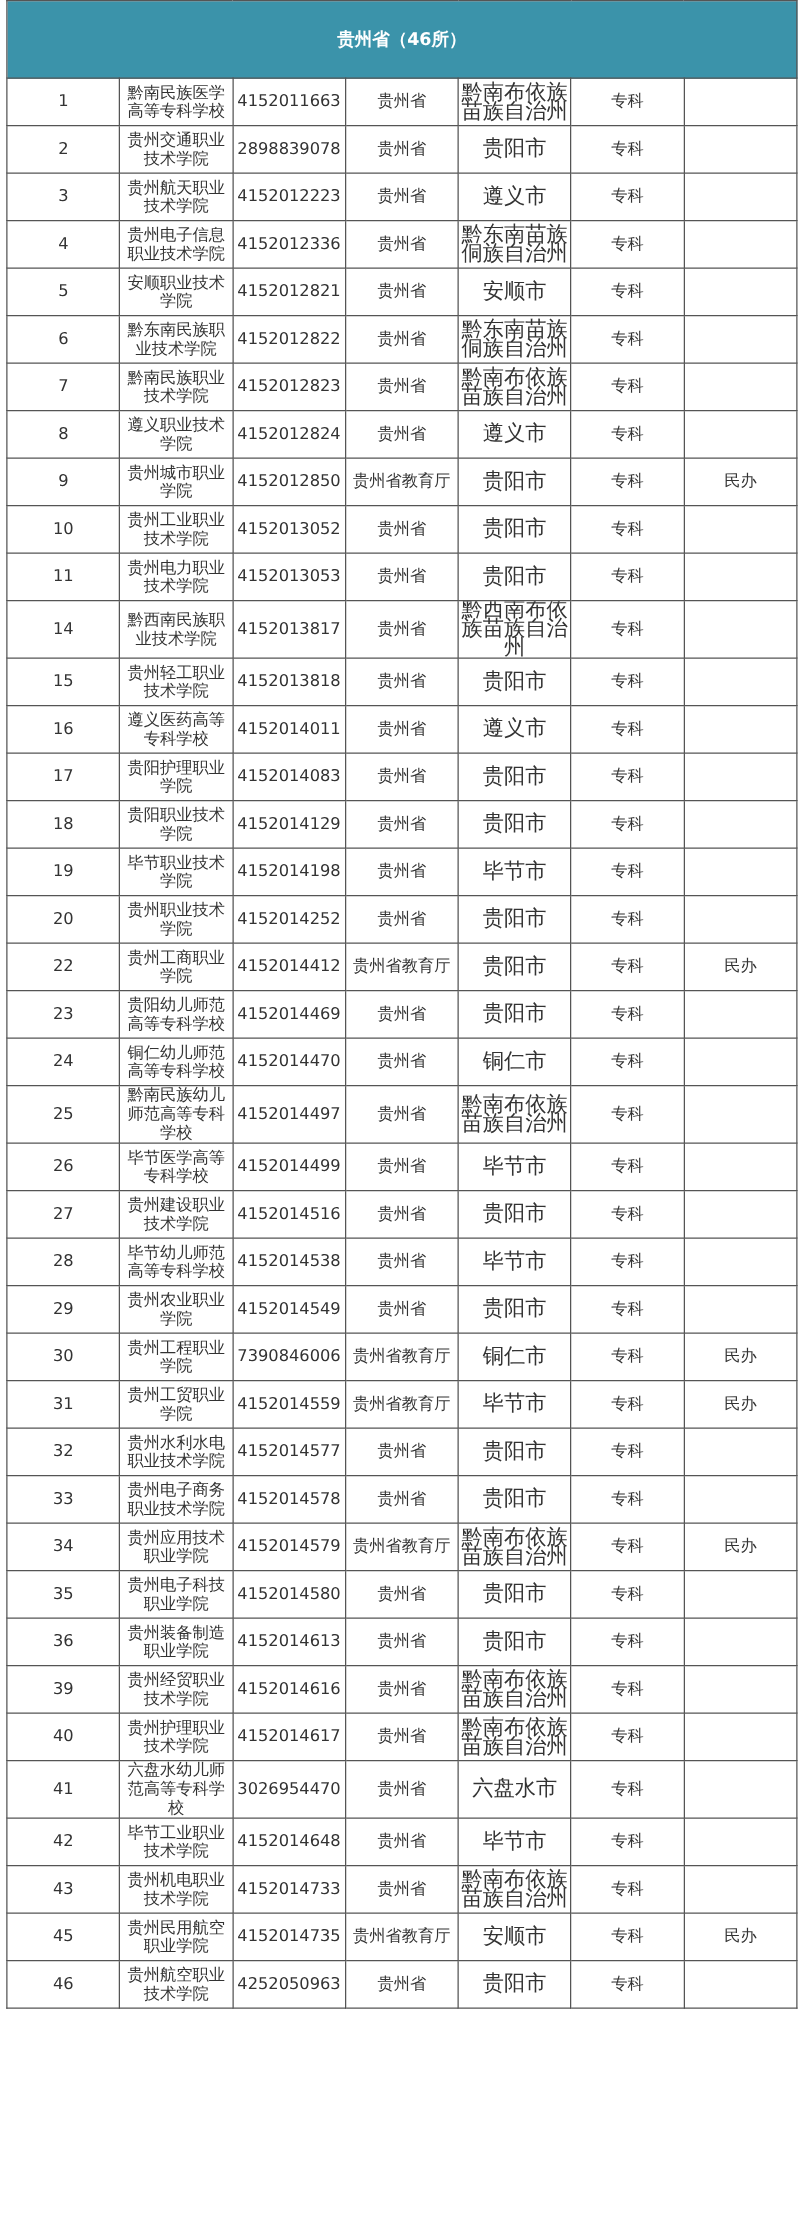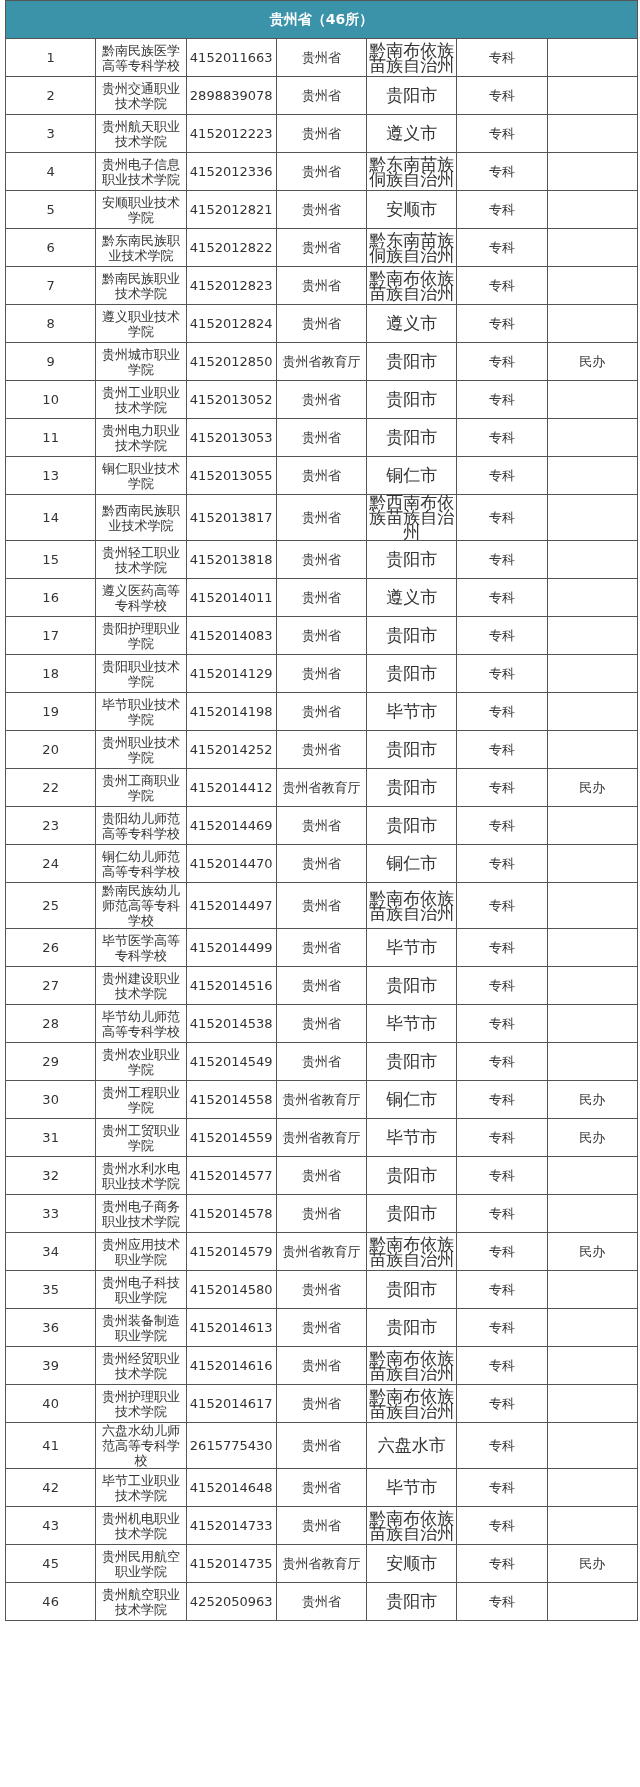--- a/index.html
+++ b/index.html
@@ -1,21 +1,21 @@
 <!DOCTYPE html>
 <html><head>
 <meta charset="utf-8">
 <style>
   html, body { margin: 0; padding: 0; background: #ffffff; }
   body { width: 640px; height: 1787px; overflow: hidden; font-family: "DejaVu Sans", "Liberation Sans", sans-serif; }
   .wrap { position: absolute; left: 5px; top: 0; width: 633px; }
   table { border-collapse: collapse; width: 633px; table-layout: fixed; }
   th.title {
     background: #3b93aa; color: #ffffff; font-weight: bold; font-size: 14px;
-    height: 37px; border: 1px solid #555; text-align: center; padding: 0;
+    height: 37px; border: 1px solid #555; text-align: center; padding: 12px;
   }
   td {
     border: 1px solid #555; height: 37px; padding: 0 1px; text-align: center;
     vertical-align: middle; font-size: 13px; color: #333; line-height: 15px;
     overflow: hidden;
   }
   td.c-no { width: 41px; }
   td.c-name { width: 172px; }
   td.c-code { width: 93px; }
   td.c-dept { width: 119px; }
@@ -127,29 +127,20 @@
         <tr>
           <td class="c-no">11</td>
           <td class="c-name">贵州电力职业技术学院</td>
           <td class="c-code">4152013053</td>
           <td class="c-dept">贵州省</td>
           <td class="c-loc">贵阳市</td>
           <td class="c-level">专科</td>
           <td class="c-note"></td>
         </tr>
         <tr>
-          <td class="c-no">13</td>
-          <td class="c-name">铜仁职业技术学院</td>
-          <td class="c-code">4152013055</td>
-          <td class="c-dept">贵州省</td>
-          <td class="c-loc">铜仁市</td>
-          <td class="c-level">专科</td>
-          <td class="c-note"></td>
-        </tr>
-        <tr>
           <td class="c-no">14</td>
           <td class="c-name">黔西南民族职业技术学院</td>
           <td class="c-code">4152013817</td>
           <td class="c-dept">贵州省</td>
           <td class="c-loc">黔西南布依族苗族自治州</td>
           <td class="c-level">专科</td>
           <td class="c-note"></td>
         </tr>
         <tr>
           <td class="c-no">15</td>
@@ -273,21 +264,21 @@
           <td class="c-name">贵州农业职业学院</td>
           <td class="c-code">4152014549</td>
           <td class="c-dept">贵州省</td>
           <td class="c-loc">贵阳市</td>
           <td class="c-level">专科</td>
           <td class="c-note"></td>
         </tr>
         <tr>
           <td class="c-no">30</td>
           <td class="c-name">贵州工程职业学院</td>
-          <td class="c-code">4152014558</td>
+          <td class="c-code">7390846006</td>
           <td class="c-dept">贵州省教育厅</td>
           <td class="c-loc">铜仁市</td>
           <td class="c-level">专科</td>
           <td class="c-note">民办</td>
         </tr>
         <tr>
           <td class="c-no">31</td>
           <td class="c-name">贵州工贸职业学院</td>
           <td class="c-code">4152014559</td>
           <td class="c-dept">贵州省教育厅</td>
@@ -354,21 +345,21 @@
           <td class="c-name">贵州护理职业技术学院</td>
           <td class="c-code">4152014617</td>
           <td class="c-dept">贵州省</td>
           <td class="c-loc">黔南布依族苗族自治州</td>
           <td class="c-level">专科</td>
           <td class="c-note"></td>
         </tr>
         <tr>
           <td class="c-no">41</td>
           <td class="c-name">六盘水幼儿师范高等专科学校</td>
-          <td class="c-code">2615775430</td>
+          <td class="c-code">3026954470</td>
           <td class="c-dept">贵州省</td>
           <td class="c-loc">六盘水市</td>
           <td class="c-level">专科</td>
           <td class="c-note"></td>
         </tr>
         <tr>
           <td class="c-no">42</td>
           <td class="c-name">毕节工业职业技术学院</td>
           <td class="c-code">4152014648</td>
           <td class="c-dept">贵州省</td>

